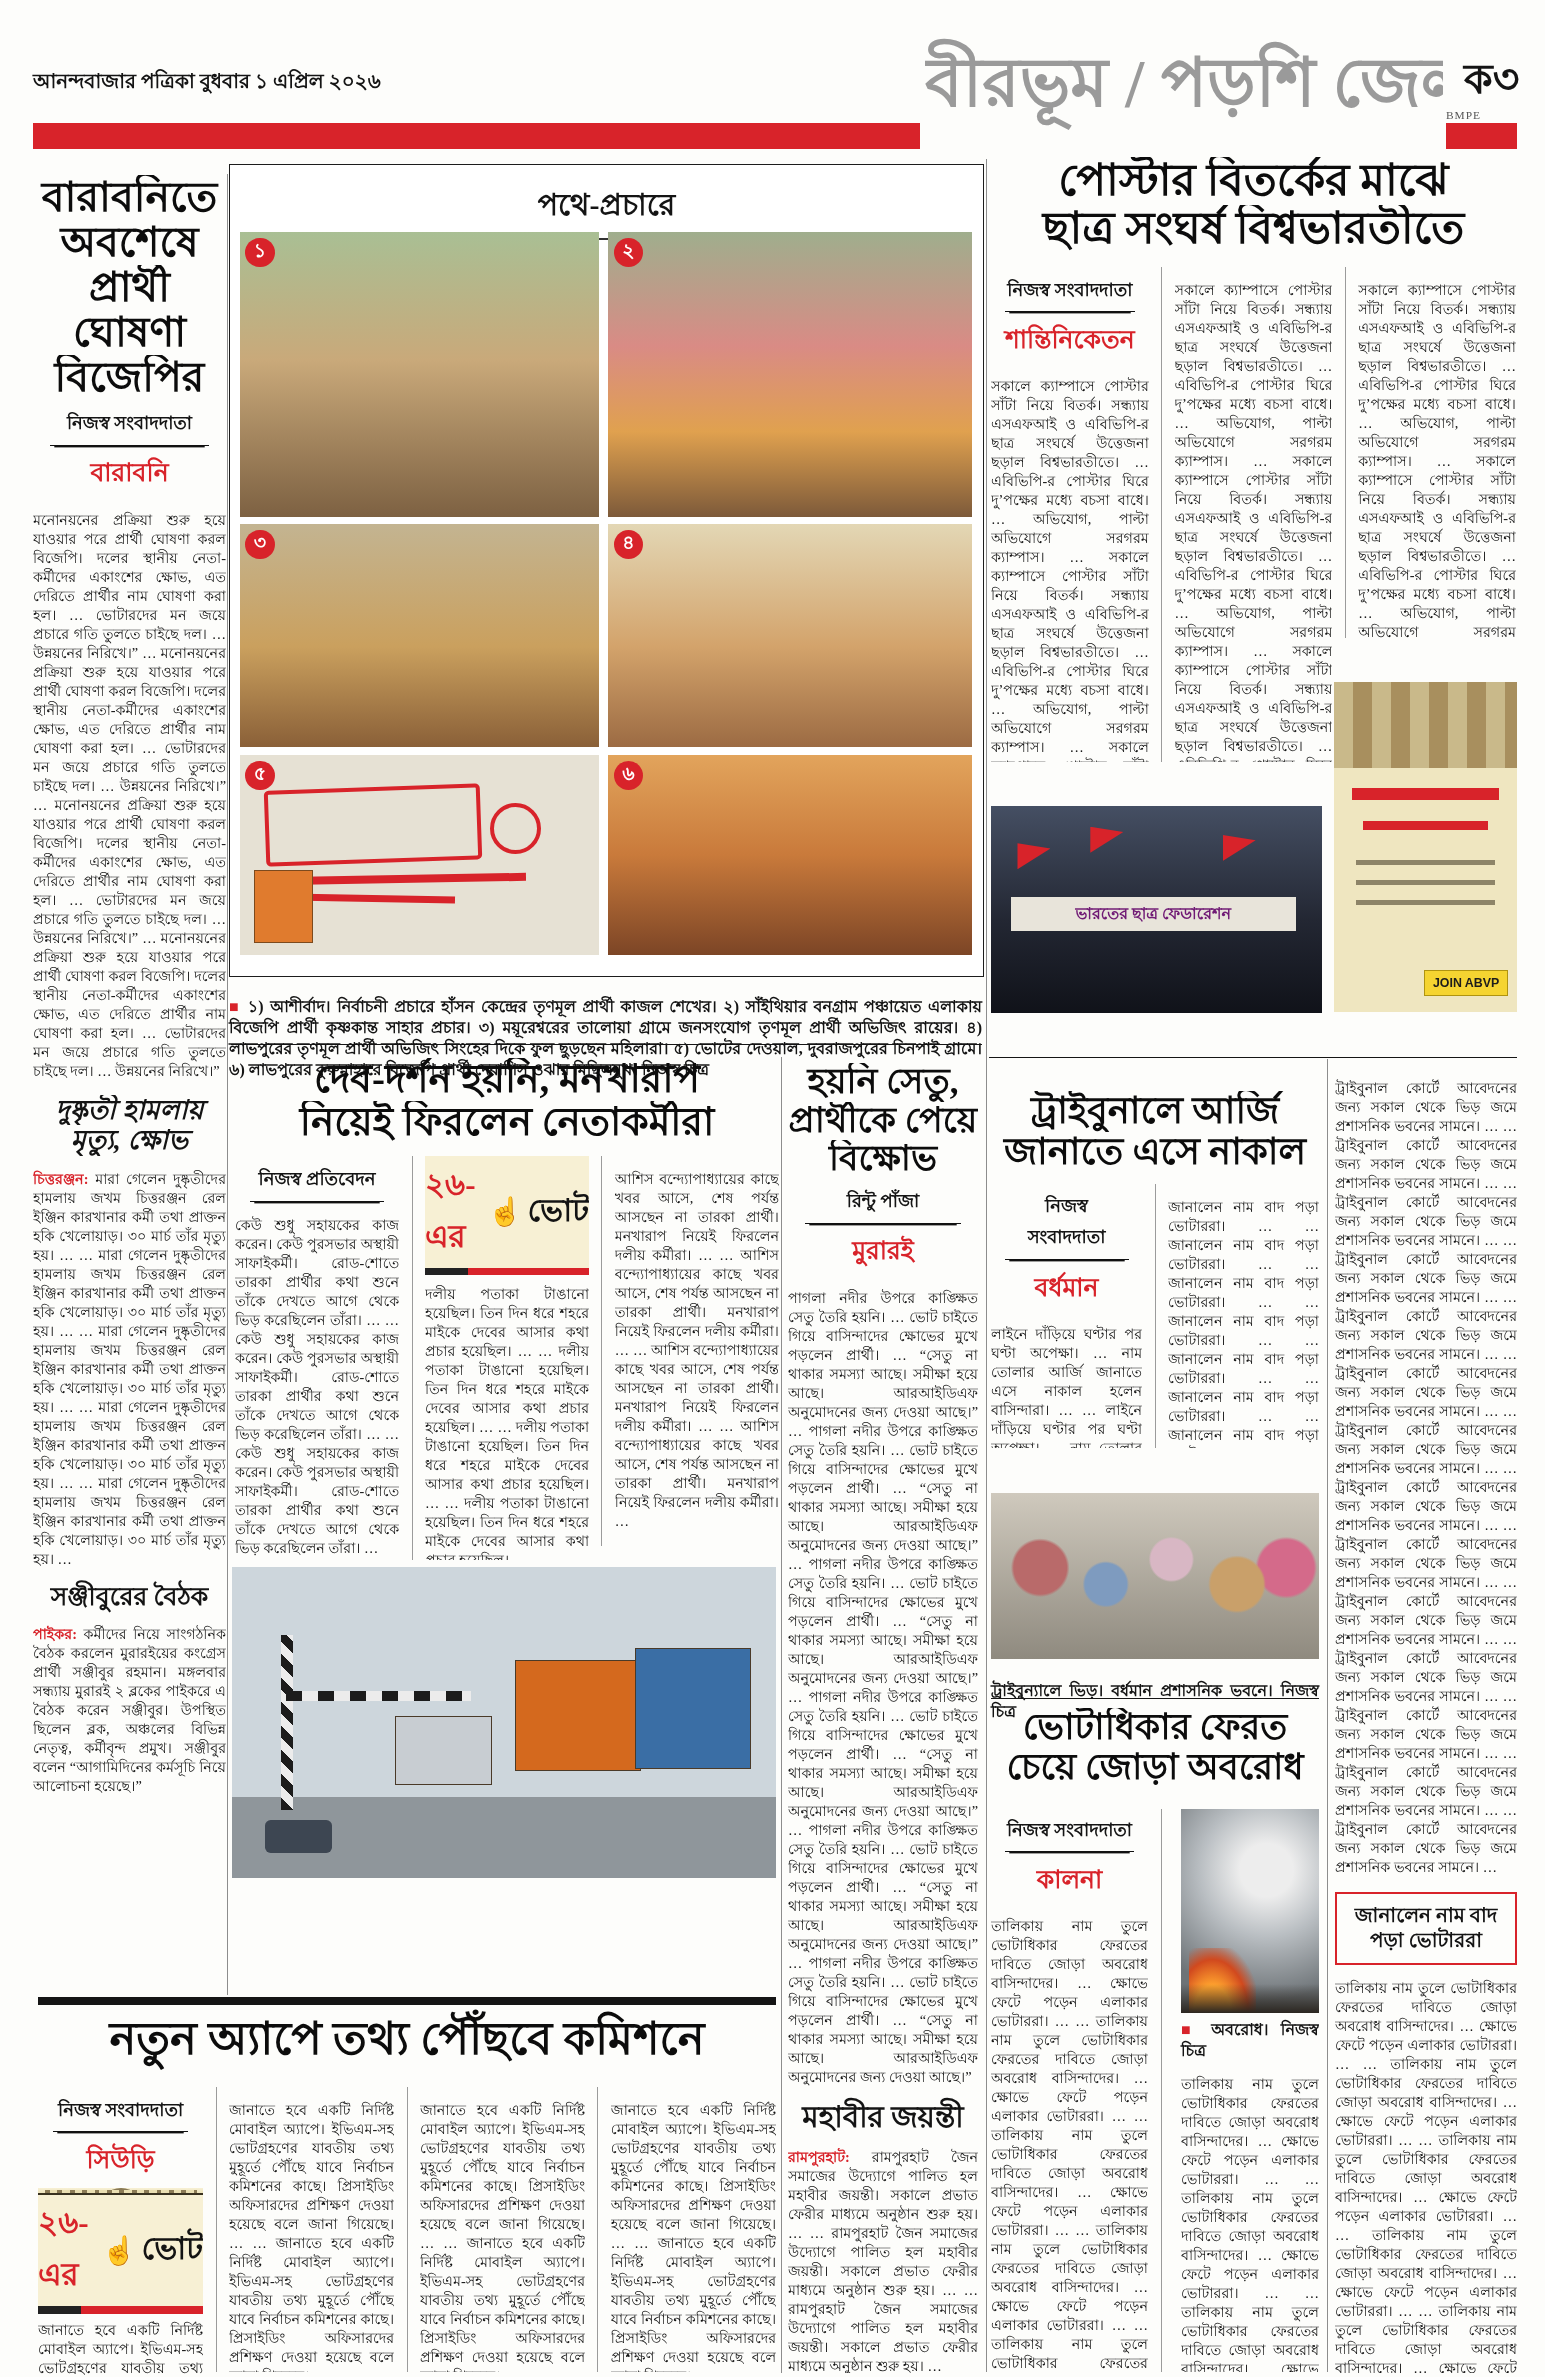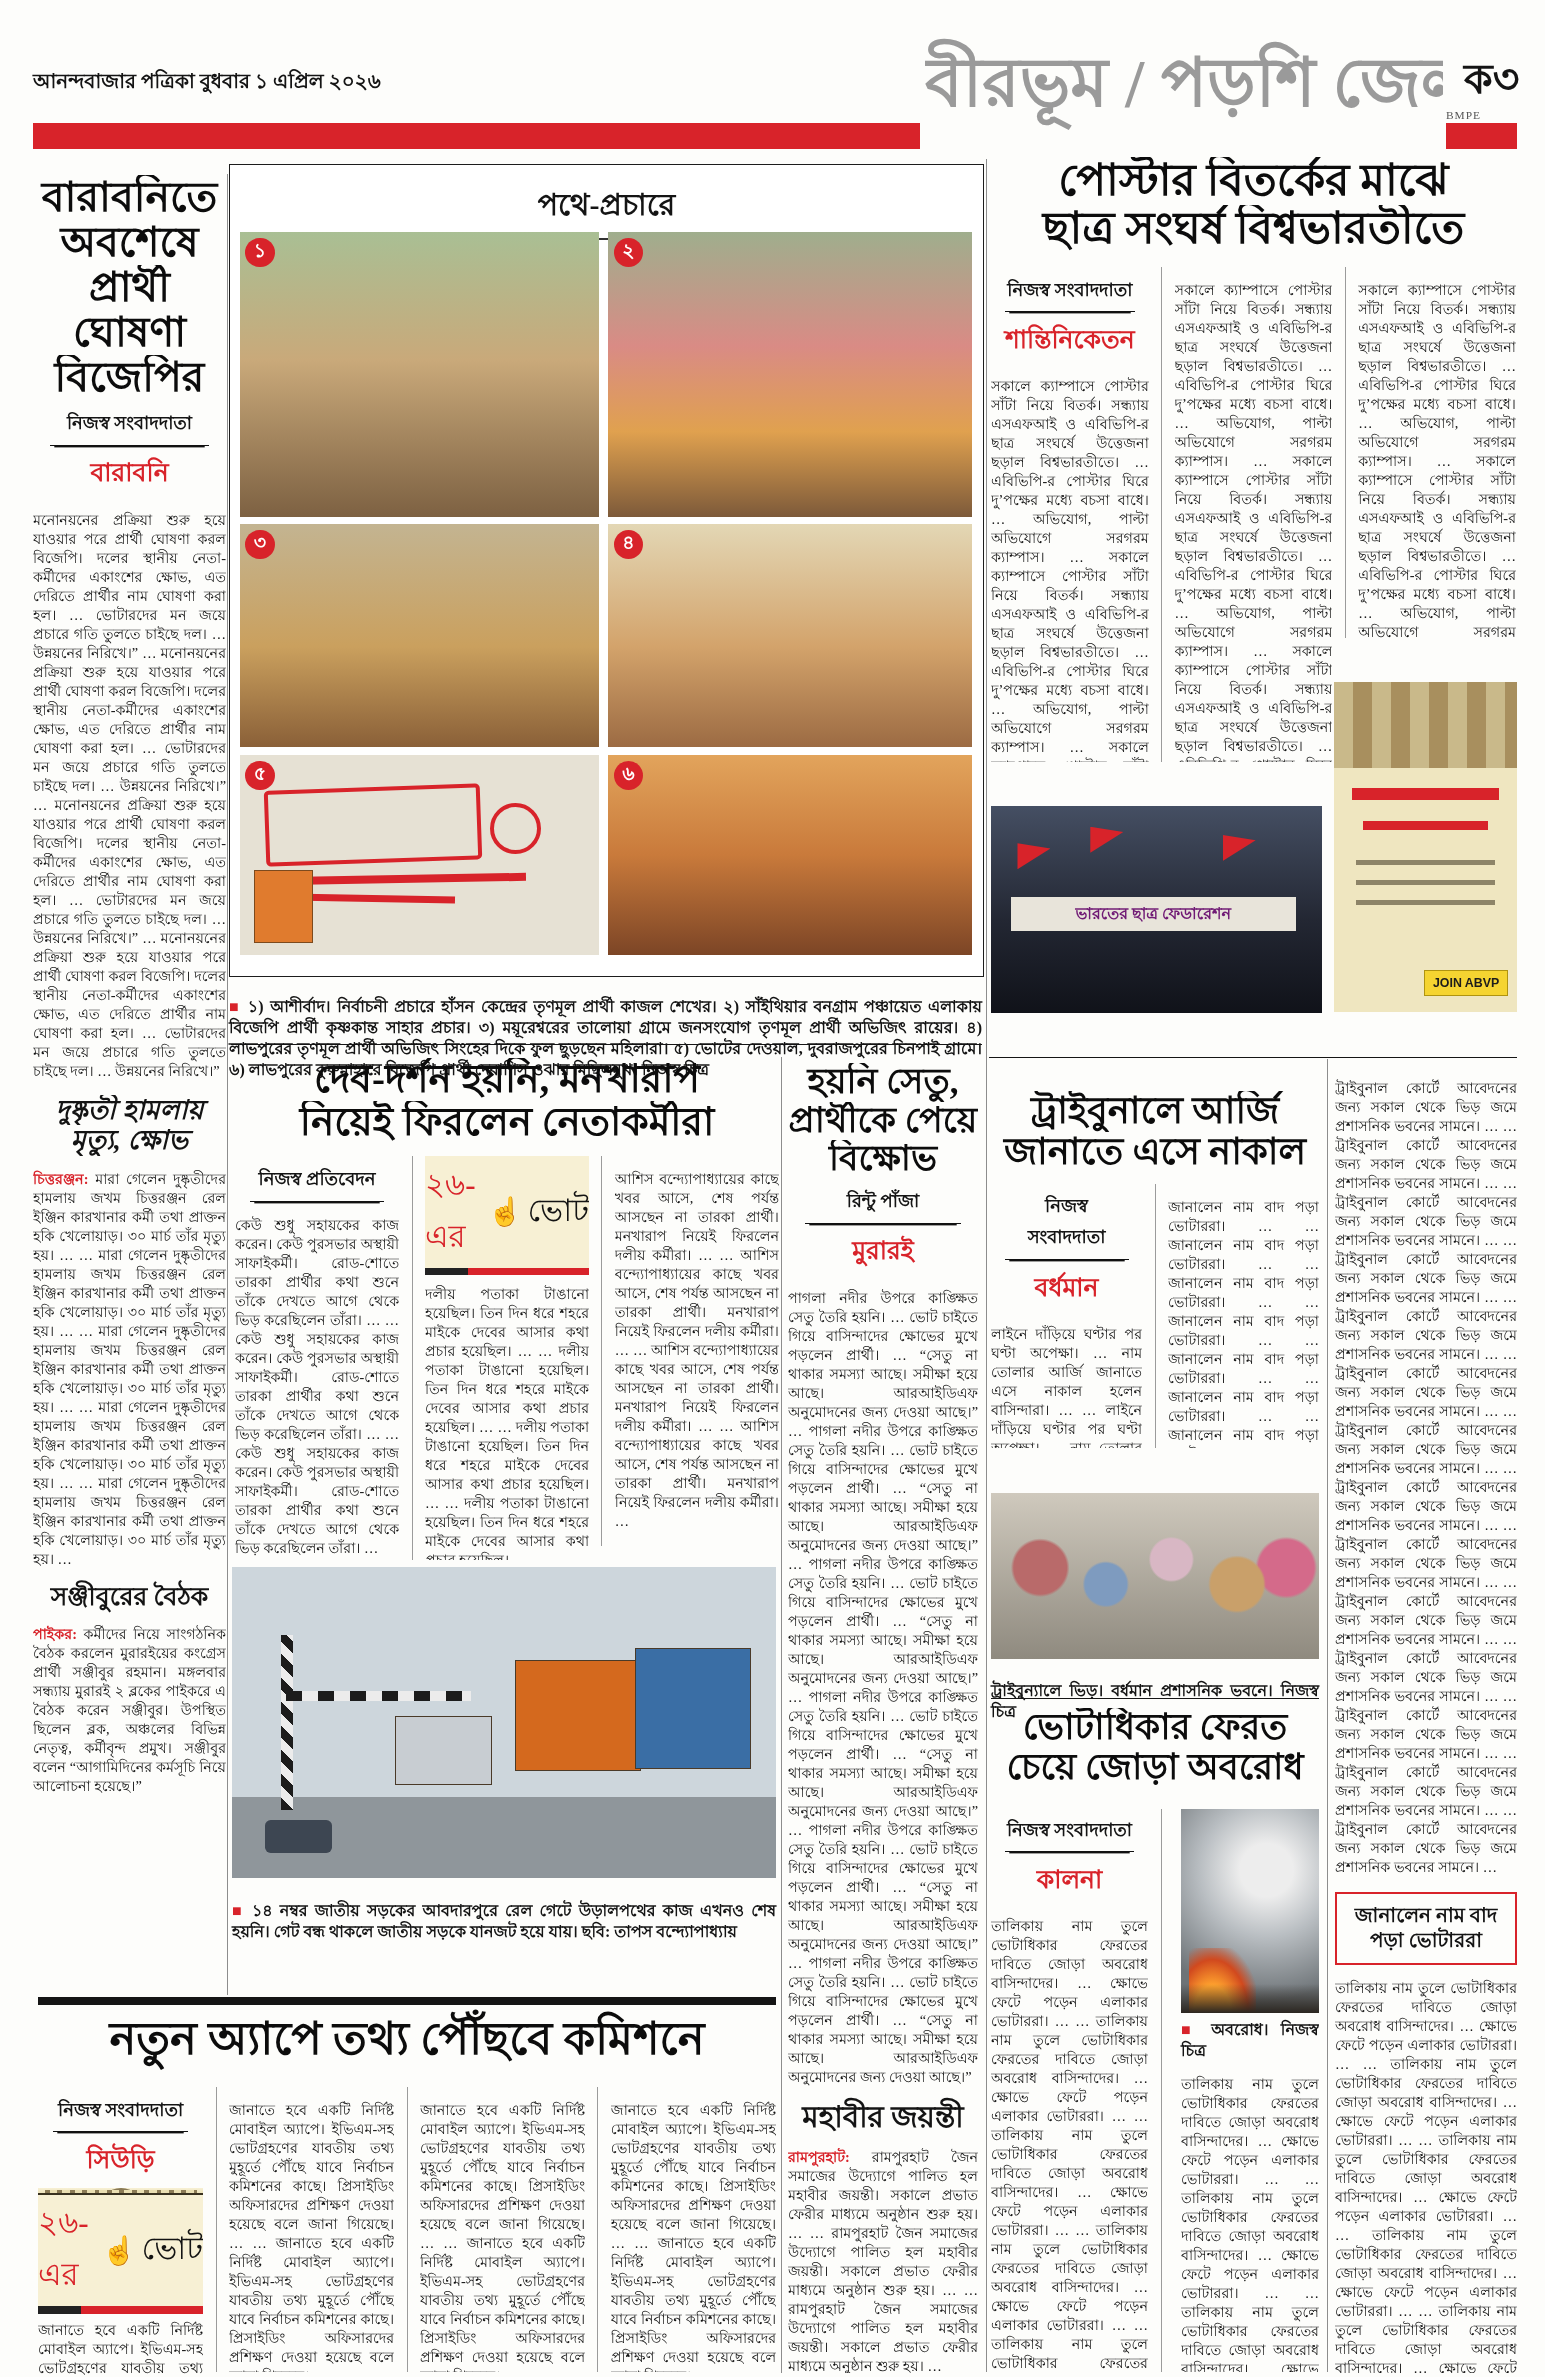--- a/index.html
+++ b/index.html
@@ -37,21 +37,21 @@
   .feature-title{font-weight:bold;font-size:30px;text-align:center;padding-top:16px;}
   .feature-underline{width:119px;height:2.4px;background:#333;margin:5.7px auto 0 auto;}
   
   .badge26{display:flex;flex-direction:column;background:var(--cream);overflow:hidden;}
   .b-bld{position:relative;flex:1.2;background:linear-gradient(#f7f0d4,#ead fb2);overflow:hidden;}
   .b-bld{background:linear-gradient(#f7f0d4,#eadfb2);}
   .dome{position:absolute;left:50%;top:10%;width:46px;height:24px;margin-left:-23px;background:#8a7a55;border-radius:24px 24px 0 0;}
   .colonnade{position:absolute;left:4%;right:4%;bottom:26%;height:36%;
              background:repeating-linear-gradient(90deg,#8a7a55 0 4.8px,#eadfb2 4.8px 12.4px);}
   .b-shadow{position:absolute;left:0;right:0;bottom:0;height:24%;background:#38311f;}
-  .b-row{display:flex;align-items:center;justify-content:center;gap:4.8px;padding:3.8px 0;background:#f7f0d4;font-weight:normal;}
+  .b-row{display:flex;align-items:center;justify-content:center;gap:4.8px;padding:3.8px 0;background:#f7f0d4;font-weight:bold;}
   .b-26{color:var(--red);font-size:31px;}
   .b-vote{color:#131313;font-size:31px;}
   .b-hand{font-size:27.6px;color:#cf9e72;}
   .b-bars{display:flex;height:7.6px;}
   .bb{width:26%;background:#222;} .br{flex:1;background:var(--red);}
   
   .ph1{background:linear-gradient(180deg,#a9bf94 0%,#c9a97a 45%,#7d6142 100%);}
   .ph2{background:linear-gradient(180deg,#9fae8d 0%,#d98b85 40%,#e0a14f 70%,#7d5a3a 100%);}
   .ph3{background:linear-gradient(180deg,#c3b491 0%,#caa05e 55%,#8a6038 100%);}
   .ph4{background:linear-gradient(180deg,#e3d7b5 0%,#d3a36b 55%,#9c6b43 100%);}
@@ -240,21 +240,20 @@
 
   <div class="photo ph-truck abs" style="left:232px;top:1567px;width:544px;height:311px;">
     <div class="road"></div>
     <div class="gatepole"></div>
     <div class="gatebar"></div>
     <div class="truck t1"></div>
     <div class="truck t2"></div>
     <div class="truck t3"></div>
     <div class="bike"></div>
   </div>
-  <p class="abs caption redsq" style="left:232px;top:1884px;width:544px;">১৪ নম্বর জাতীয় সড়কের আবদারপুরে রেল গেটে উড়ালপথের কাজ এখনও শেষ হয়নি। গেট বন্ধ থাকলে জাতীয় সড়কে যানজট হয়ে যায়। ছবি: তাপস বন্দ্যোপাধ্যায়</p>
 
   <div class="abs" style="left:788px;top:1063px;width:190px;height:1310px;overflow:hidden;">
     <div class="headline" style="font-size:35px;">
       <span class="hl-line">হয়নি সেতু,</span>
       <span class="hl-line">প্রার্থীকে পেয়ে</span>
       <span class="hl-line">বিক্ষোভ</span>
     </div>
     <div class="byline">রিন্টু পাঁজা</div>
     <div class="location">মুরারই</div>
     <p class="body-text">পাগলা নদীর উপরে কাঙ্ক্ষিত সেতু তৈরি হয়নি। … ভোট চাইতে গিয়ে বাসিন্দাদের ক্ষোভের মুখে পড়লেন প্রার্থী। … “সেতু না থাকার সমস্যা আছে। সমীক্ষা হয়ে আছে। আরআইডিএফ অনুমোদনের জন্য দেওয়া আছে।” … পাগলা নদীর উপরে কাঙ্ক্ষিত সেতু তৈরি হয়নি। … ভোট চাইতে গিয়ে বাসিন্দাদের ক্ষোভের মুখে পড়লেন প্রার্থী। … “সেতু না থাকার সমস্যা আছে। সমীক্ষা হয়ে আছে। আরআইডিএফ অনুমোদনের জন্য দেওয়া আছে।” … পাগলা নদীর উপরে কাঙ্ক্ষিত সেতু তৈরি হয়নি। … ভোট চাইতে গিয়ে বাসিন্দাদের ক্ষোভের মুখে পড়লেন প্রার্থী। … “সেতু না থাকার সমস্যা আছে। সমীক্ষা হয়ে আছে। আরআইডিএফ অনুমোদনের জন্য দেওয়া আছে।” … পাগলা নদীর উপরে কাঙ্ক্ষিত সেতু তৈরি হয়নি। … ভোট চাইতে গিয়ে বাসিন্দাদের ক্ষোভের মুখে পড়লেন প্রার্থী। … “সেতু না থাকার সমস্যা আছে। সমীক্ষা হয়ে আছে। আরআইডিএফ অনুমোদনের জন্য দেওয়া আছে।” … পাগলা নদীর উপরে কাঙ্ক্ষিত সেতু তৈরি হয়নি। … ভোট চাইতে গিয়ে বাসিন্দাদের ক্ষোভের মুখে পড়লেন প্রার্থী। … “সেতু না থাকার সমস্যা আছে। সমীক্ষা হয়ে আছে। আরআইডিএফ অনুমোদনের জন্য দেওয়া আছে।” … পাগলা নদীর উপরে কাঙ্ক্ষিত সেতু তৈরি হয়নি। … ভোট চাইতে গিয়ে বাসিন্দাদের ক্ষোভের মুখে পড়লেন প্রার্থী। … “সেতু না থাকার সমস্যা আছে। সমীক্ষা হয়ে আছে। আরআইডিএফ অনুমোদনের জন্য দেওয়া আছে।”</p>

